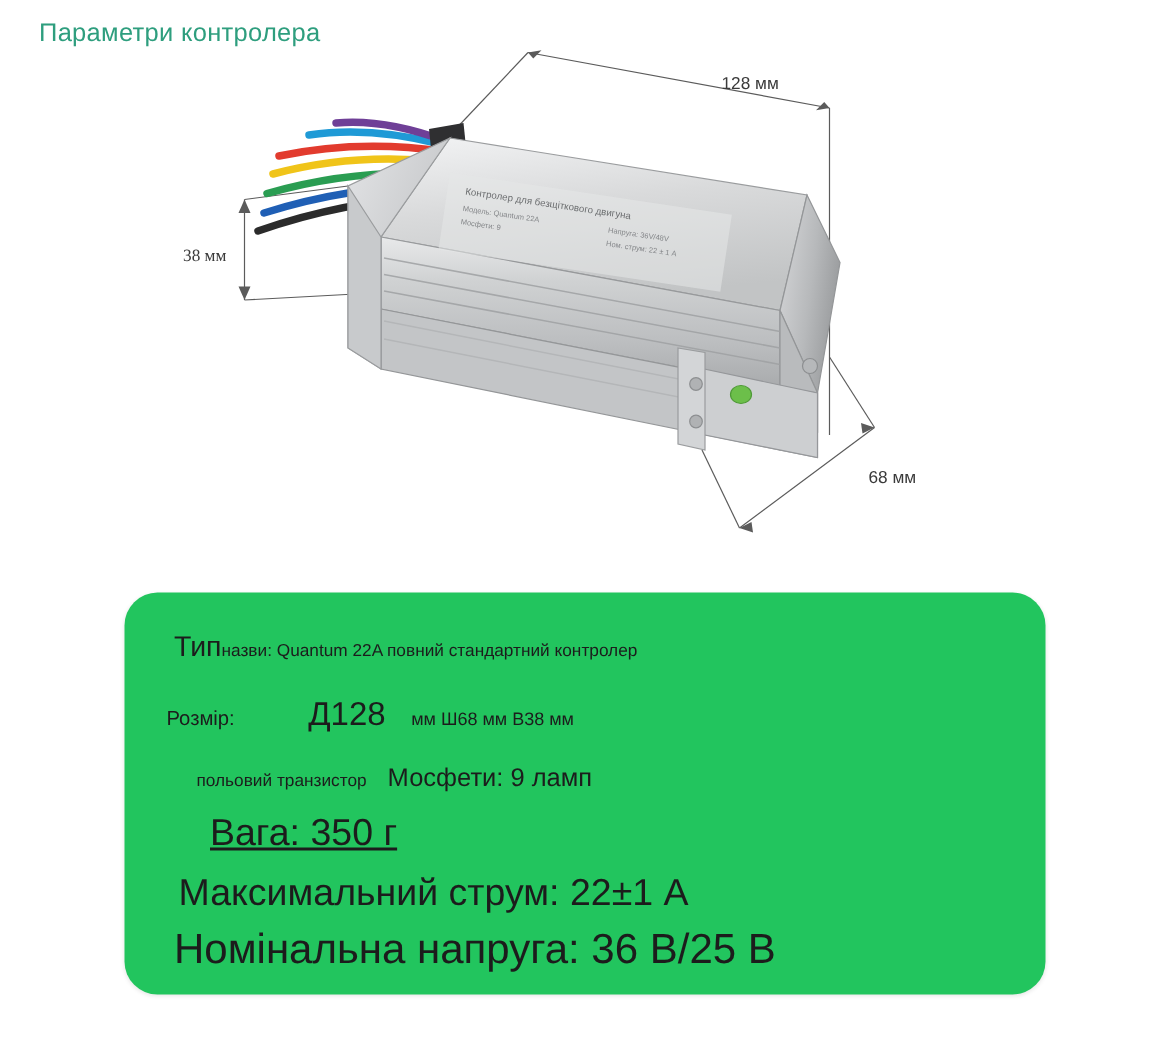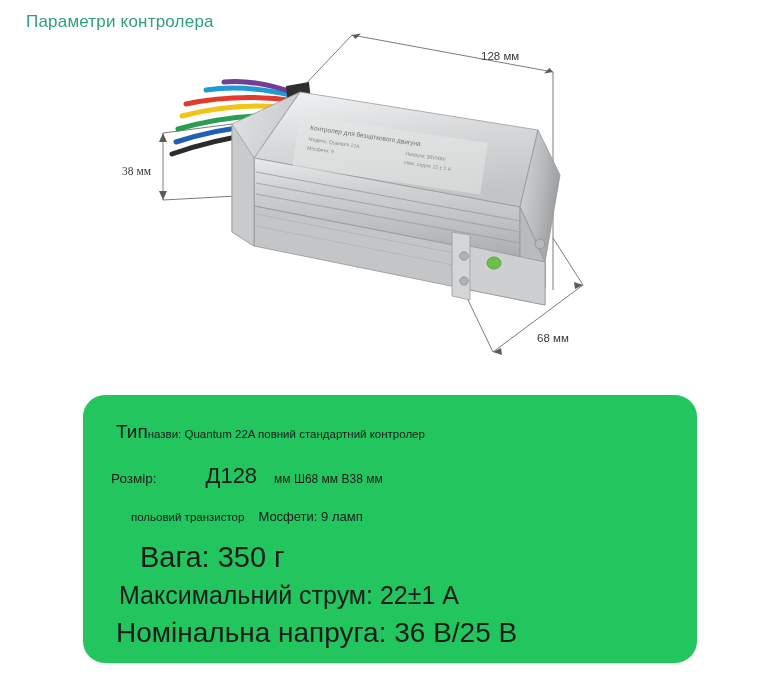--- a/index.html
+++ b/index.html
@@ -44,21 +44,21 @@
   }
 
   .dim-label {
     position: absolute;
     font-size: 11.5px;
     color: #3a3a3a;
     white-space: nowrap;
   }
   .dim-length { left: 481px; top: 50px; }
   .dim-height { left: 122px; top: 165px; font-family: Liberation Serif, serif; }
-  .dim-depth  { left: 537px; top: 313px; margin-top: 19px; }
+  .dim-depth  { left: 579px; top: 313px; }
 
   
   .spec-card {
     position: absolute;
     left: 83px;
     top: 395px;
     width: 614px;
     height: 268px;
     background: #22c55e;
     border-radius: 22px;
@@ -81,24 +81,24 @@
   .row-type .spec-key { font-size: 19px; }
   .row-type .spec-val { font-size: 11.5px; }
 
   .row-size      { left: 28px; top: 68px; }
   .row-size .spec-key { font-size: 13.5px; }
   .row-size .spec-val-a { font-size: 22px; margin-left: 49px; }
   .row-size .spec-val-b { font-size: 12px; margin-left: 17px; }
 
   .row-mosfet    { left: 28px; top: 114px; }
   .row-mosfet .spec-key { font-size: 11.5px; padding-left: 20px; }
-  .row-mosfet .spec-val { font-size: 13px; margin-left: 14px; }
+  .row-mosfet .spec-val { font-size: 17px; margin-left: 14px; }
 
   .row-weight    { left: 57px; top: 146px; }
-  .row-weight .spec-val { font-size: 29px; }
+  .row-weight .spec-val { font-size: 25px; text-decoration: underline; }
 
   .row-current   { left: 36px; top: 186px; }
   .row-current .spec-val { font-size: 25px; }
 
   .row-voltage   { left: 33px; top: 222px; }
   .row-voltage .spec-val { font-size: 28px; }
 </style>
 </head>
 <body>
 

